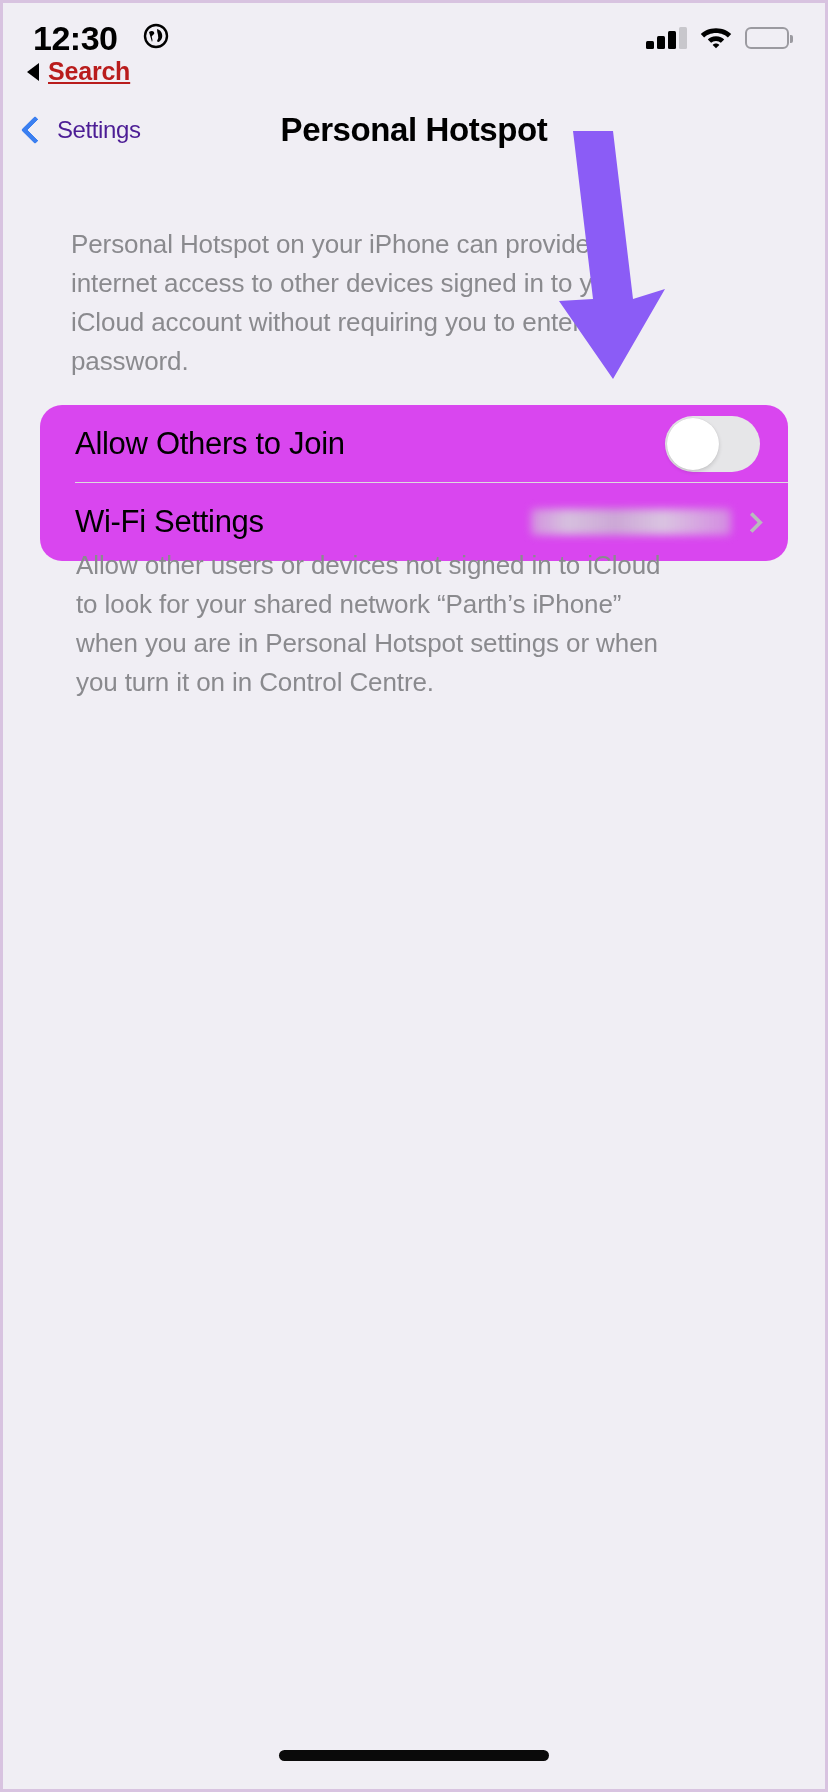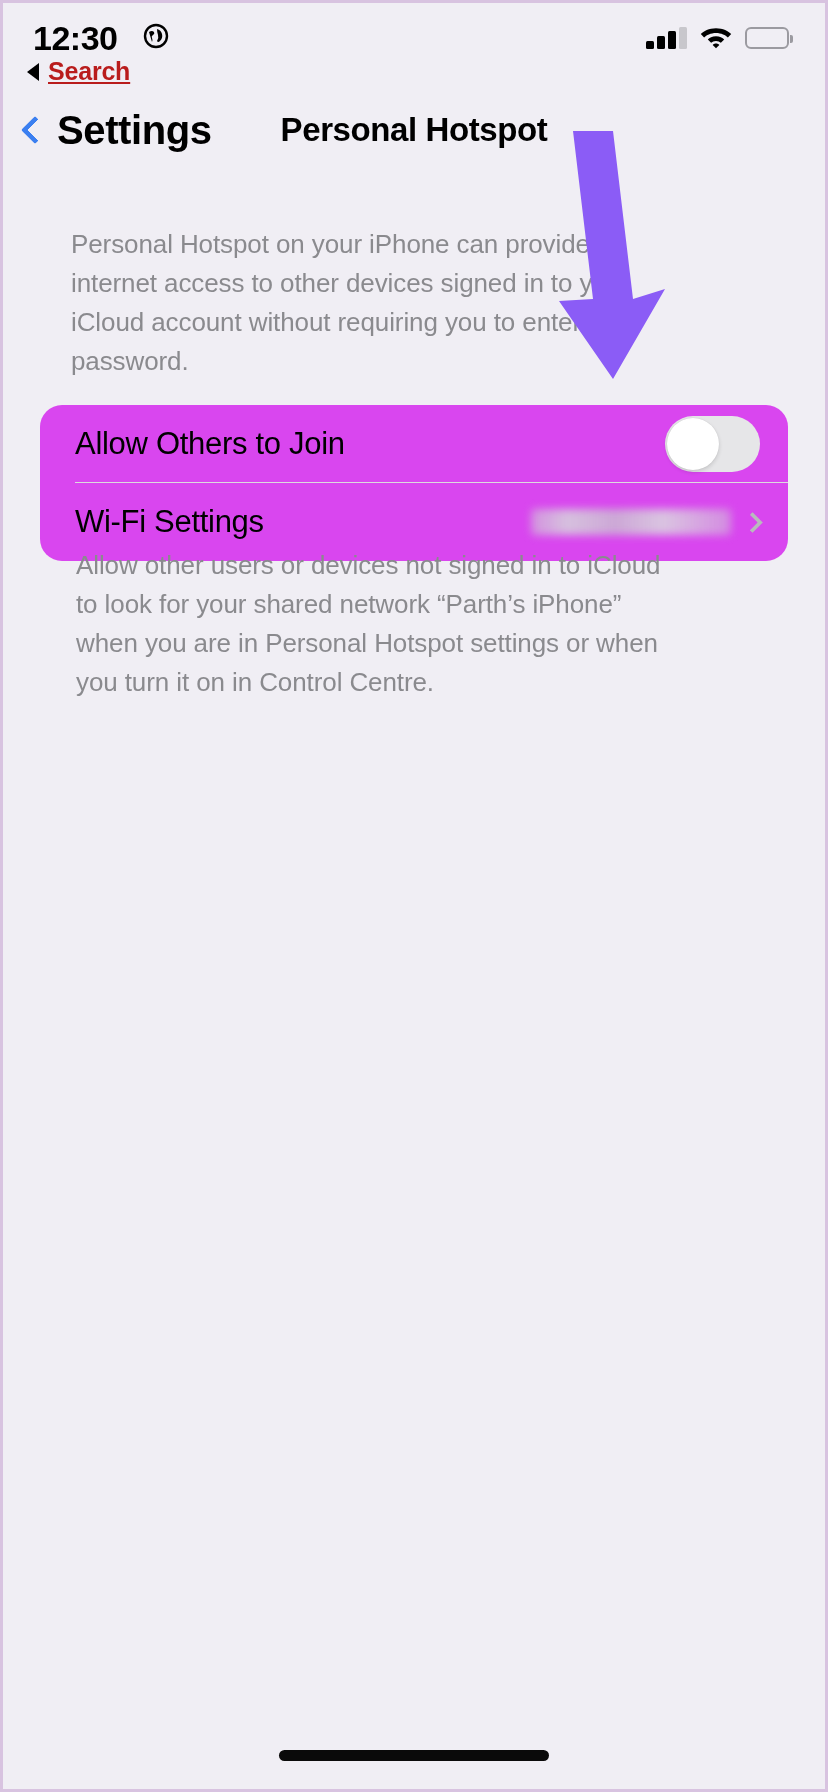--- a/index.html
+++ b/index.html
@@ -136,24 +136,23 @@
   }
   .chevron-left {
     width: 20px; height: 20px;
     border-left: 5px solid #3b7ff0;
     border-bottom: 5px solid #3b7ff0;
     transform: rotate(45deg);
     border-radius: 2px;
     margin-right: 2px;
   }
   #nav-back-label {
-    font-size: 40px;
-    color: #000000;
+    font-size: 24px;
+    color: #4c1d95;
     letter-spacing: -0.4px;
-    font-weight: bold;
   }
   #nav-title {
     position: absolute;
     left: 0;
     width: 822px;
     text-align: center;
     font-size: 33px;
     font-weight: 700;
     color: #000;
     letter-spacing: -0.4px;

